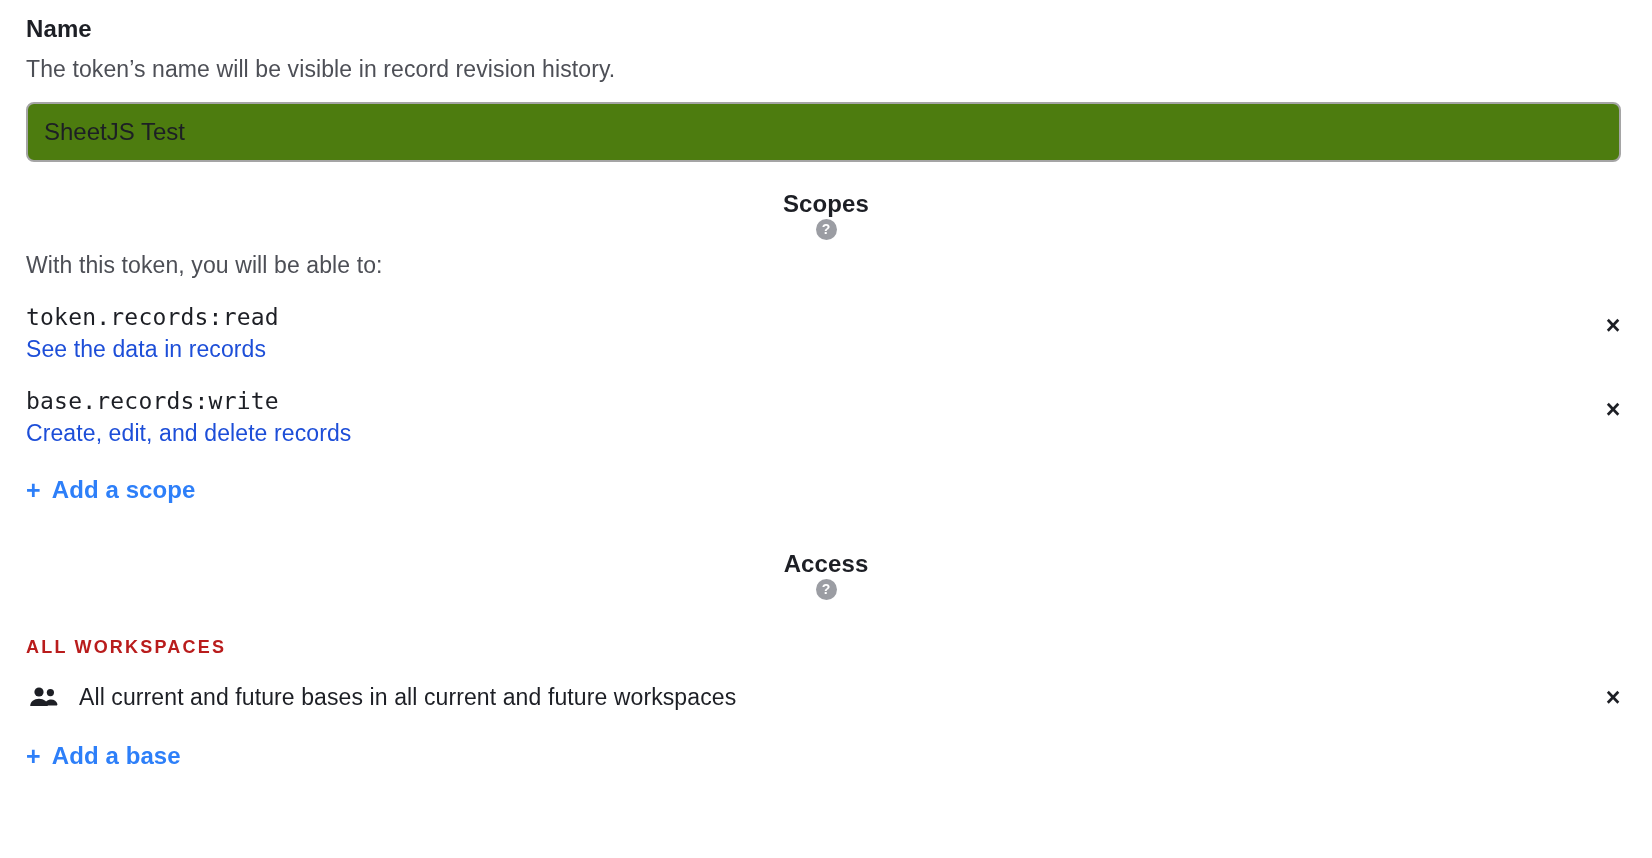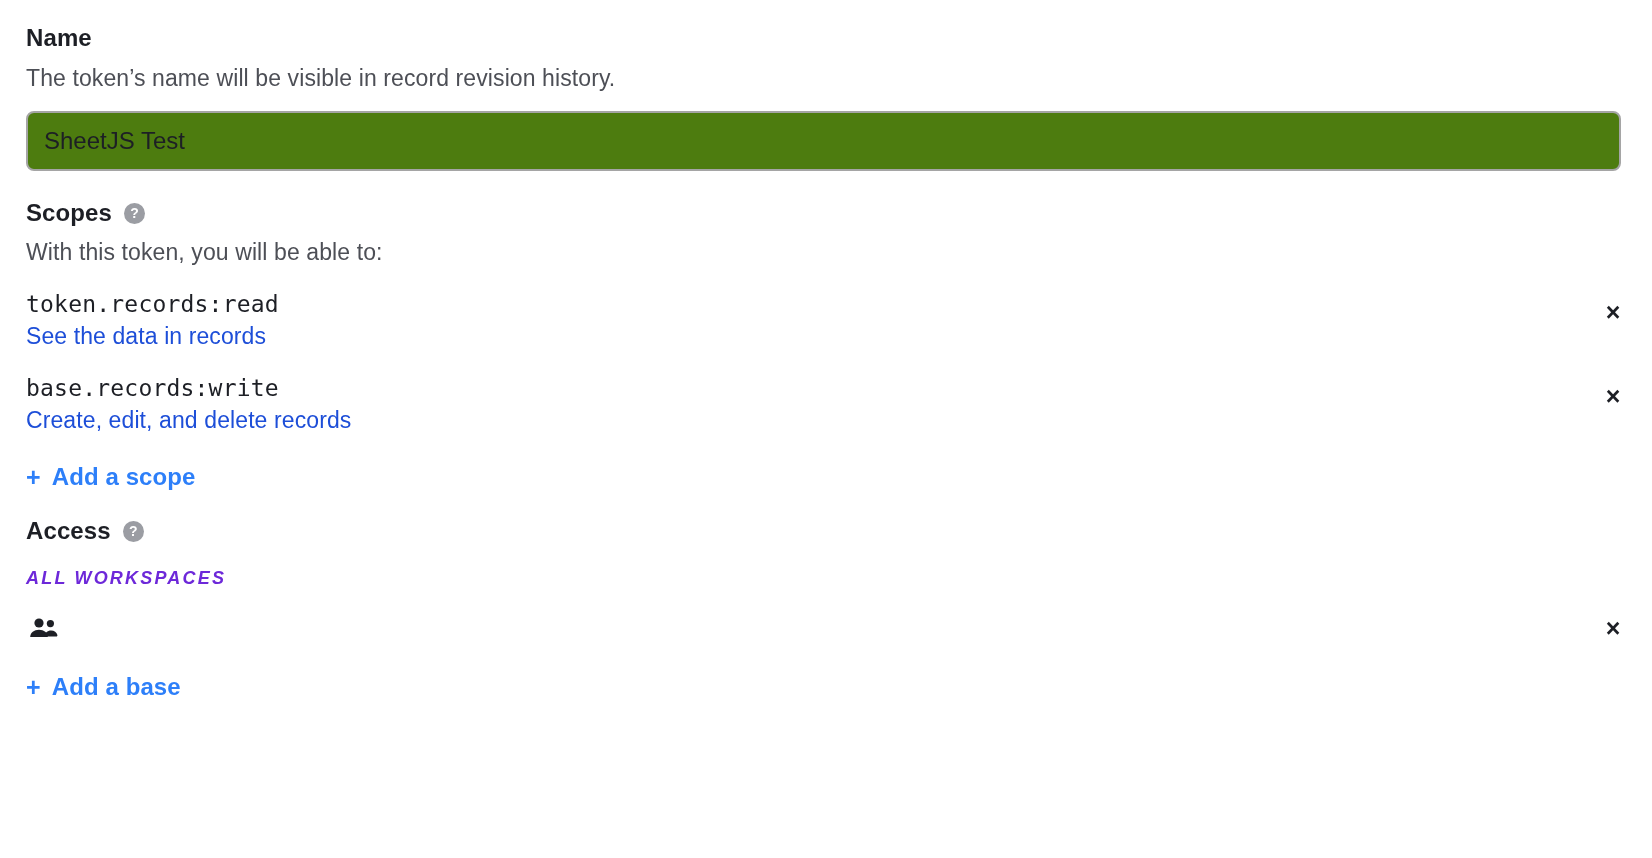--- a/index.html
+++ b/index.html
@@ -12,21 +12,21 @@
     height: 858px;
     font-family: "Liberation Sans", sans-serif;
     color: #1d1f25;
     -webkit-font-smoothing: antialiased;
   }
   .page {
     position: relative;
     width: 1652px;
     height: 858px;
     box-sizing: border-box;
-    padding: 12px 26px;
+    padding: 3px 26px;
     overflow: hidden;
   }
 
   
   .section-label {
     font-size: 24px;
     font-weight: 700;
     color: #1d1f25;
     letter-spacing: 0.1px;
   }
@@ -53,21 +53,22 @@
     font-size: 24px;
     color: #1d1f25;
     padding: 0 16px;
     outline: none;
   }
 
   
   .heading-row {
     display: flex;
     align-items: center;
-    gap: 12px;
+    gap: 1px;
+    flex-direction: column;
   }
   .scopes-heading {
     margin-top: 28px;
   }
   .help-icon {
     display: inline-flex;
     align-items: center;
     justify-content: center;
     width: 21px;
     height: 21px;
@@ -131,32 +132,31 @@
     font-size: 25px;
     font-weight: 700;
     line-height: 1;
   }
   .add-scope-wrap {
     margin-top: 29px;
   }
 
   
   .access-heading {
-    margin-top: 26px;
+    margin-top: 46px;
   }
   .access-sub {
     margin-top: 13px;
   }
   .all-workspaces-label {
-    margin-top: 23px;
+    margin-top: 37px;
     font-size: 18px;
     font-weight: 700;
-    color: #6d28d9;
+    color: #b91c1c;
     letter-spacing: 2.2px;
-    font-style: italic;
   }
 
   .workspace-row {
     position: relative;
     margin-top: 22px;
     display: flex;
     align-items: center;
     gap: 19px;
     min-height: 34px;
   }
@@ -228,20 +228,21 @@
 
   <div class="workspace-row">
     <span class="workspace-icon">
       <svg width="30" height="22" viewBox="0 0 30 22" aria-hidden="true">
         <circle cx="11" cy="6" r="4.6" fill="currentColor"></circle>
         <path d="M2.2 20c0-4.3 3.9-7.2 8.8-7.2s8.8 2.9 8.8 7.2z" fill="currentColor"></path>
         <circle cx="22.4" cy="6.6" r="3.6" fill="currentColor"></circle>
         <path d="M16.5 19.6c0-3.6 2.9-6.1 6.6-6.1 3.1 0 5.7 1.8 6.3 4.6.2.8-.3 1.5-1.1 1.5z" fill="currentColor"></path>
       </svg>
     </span>
+    <span class="workspace-text">All current and future bases in all current and future workspaces</span>
     <span class="remove-x">×</span>
   </div>
 
   <div class="add-base-wrap">
     <span class="add-link">
       <span class="plus">+</span>
       <span>Add a base</span>
     </span>
   </div>
 

